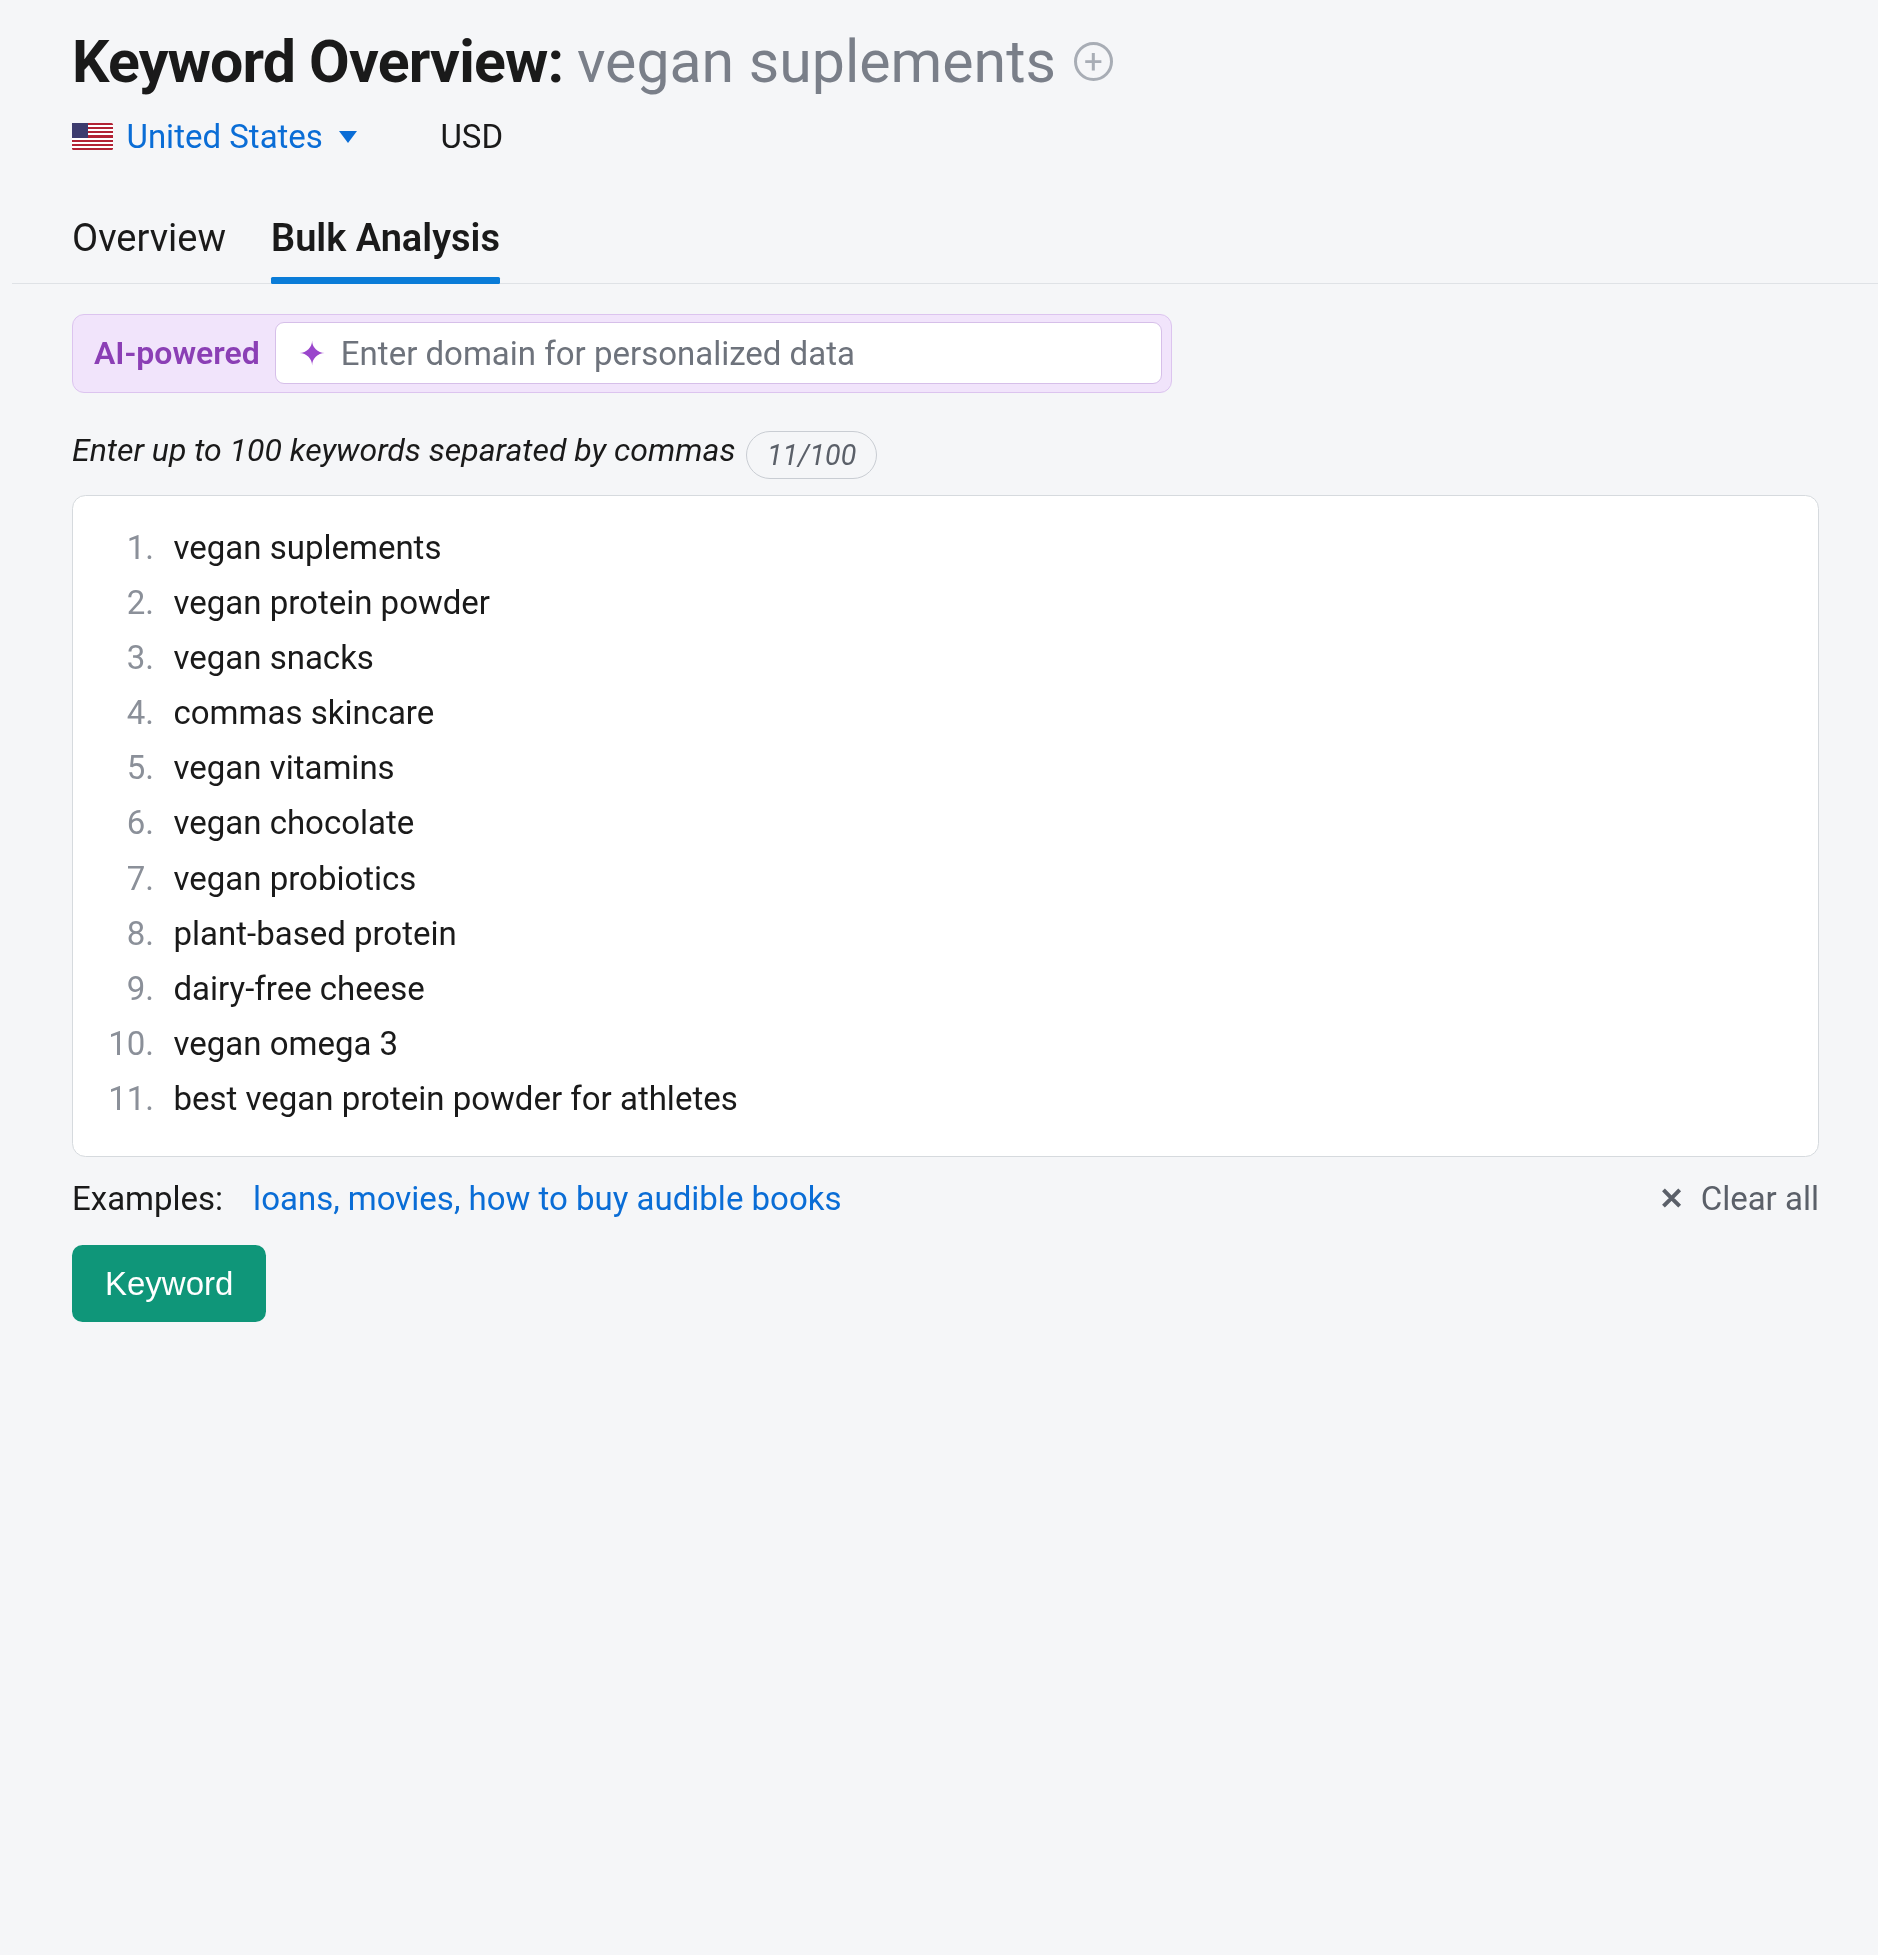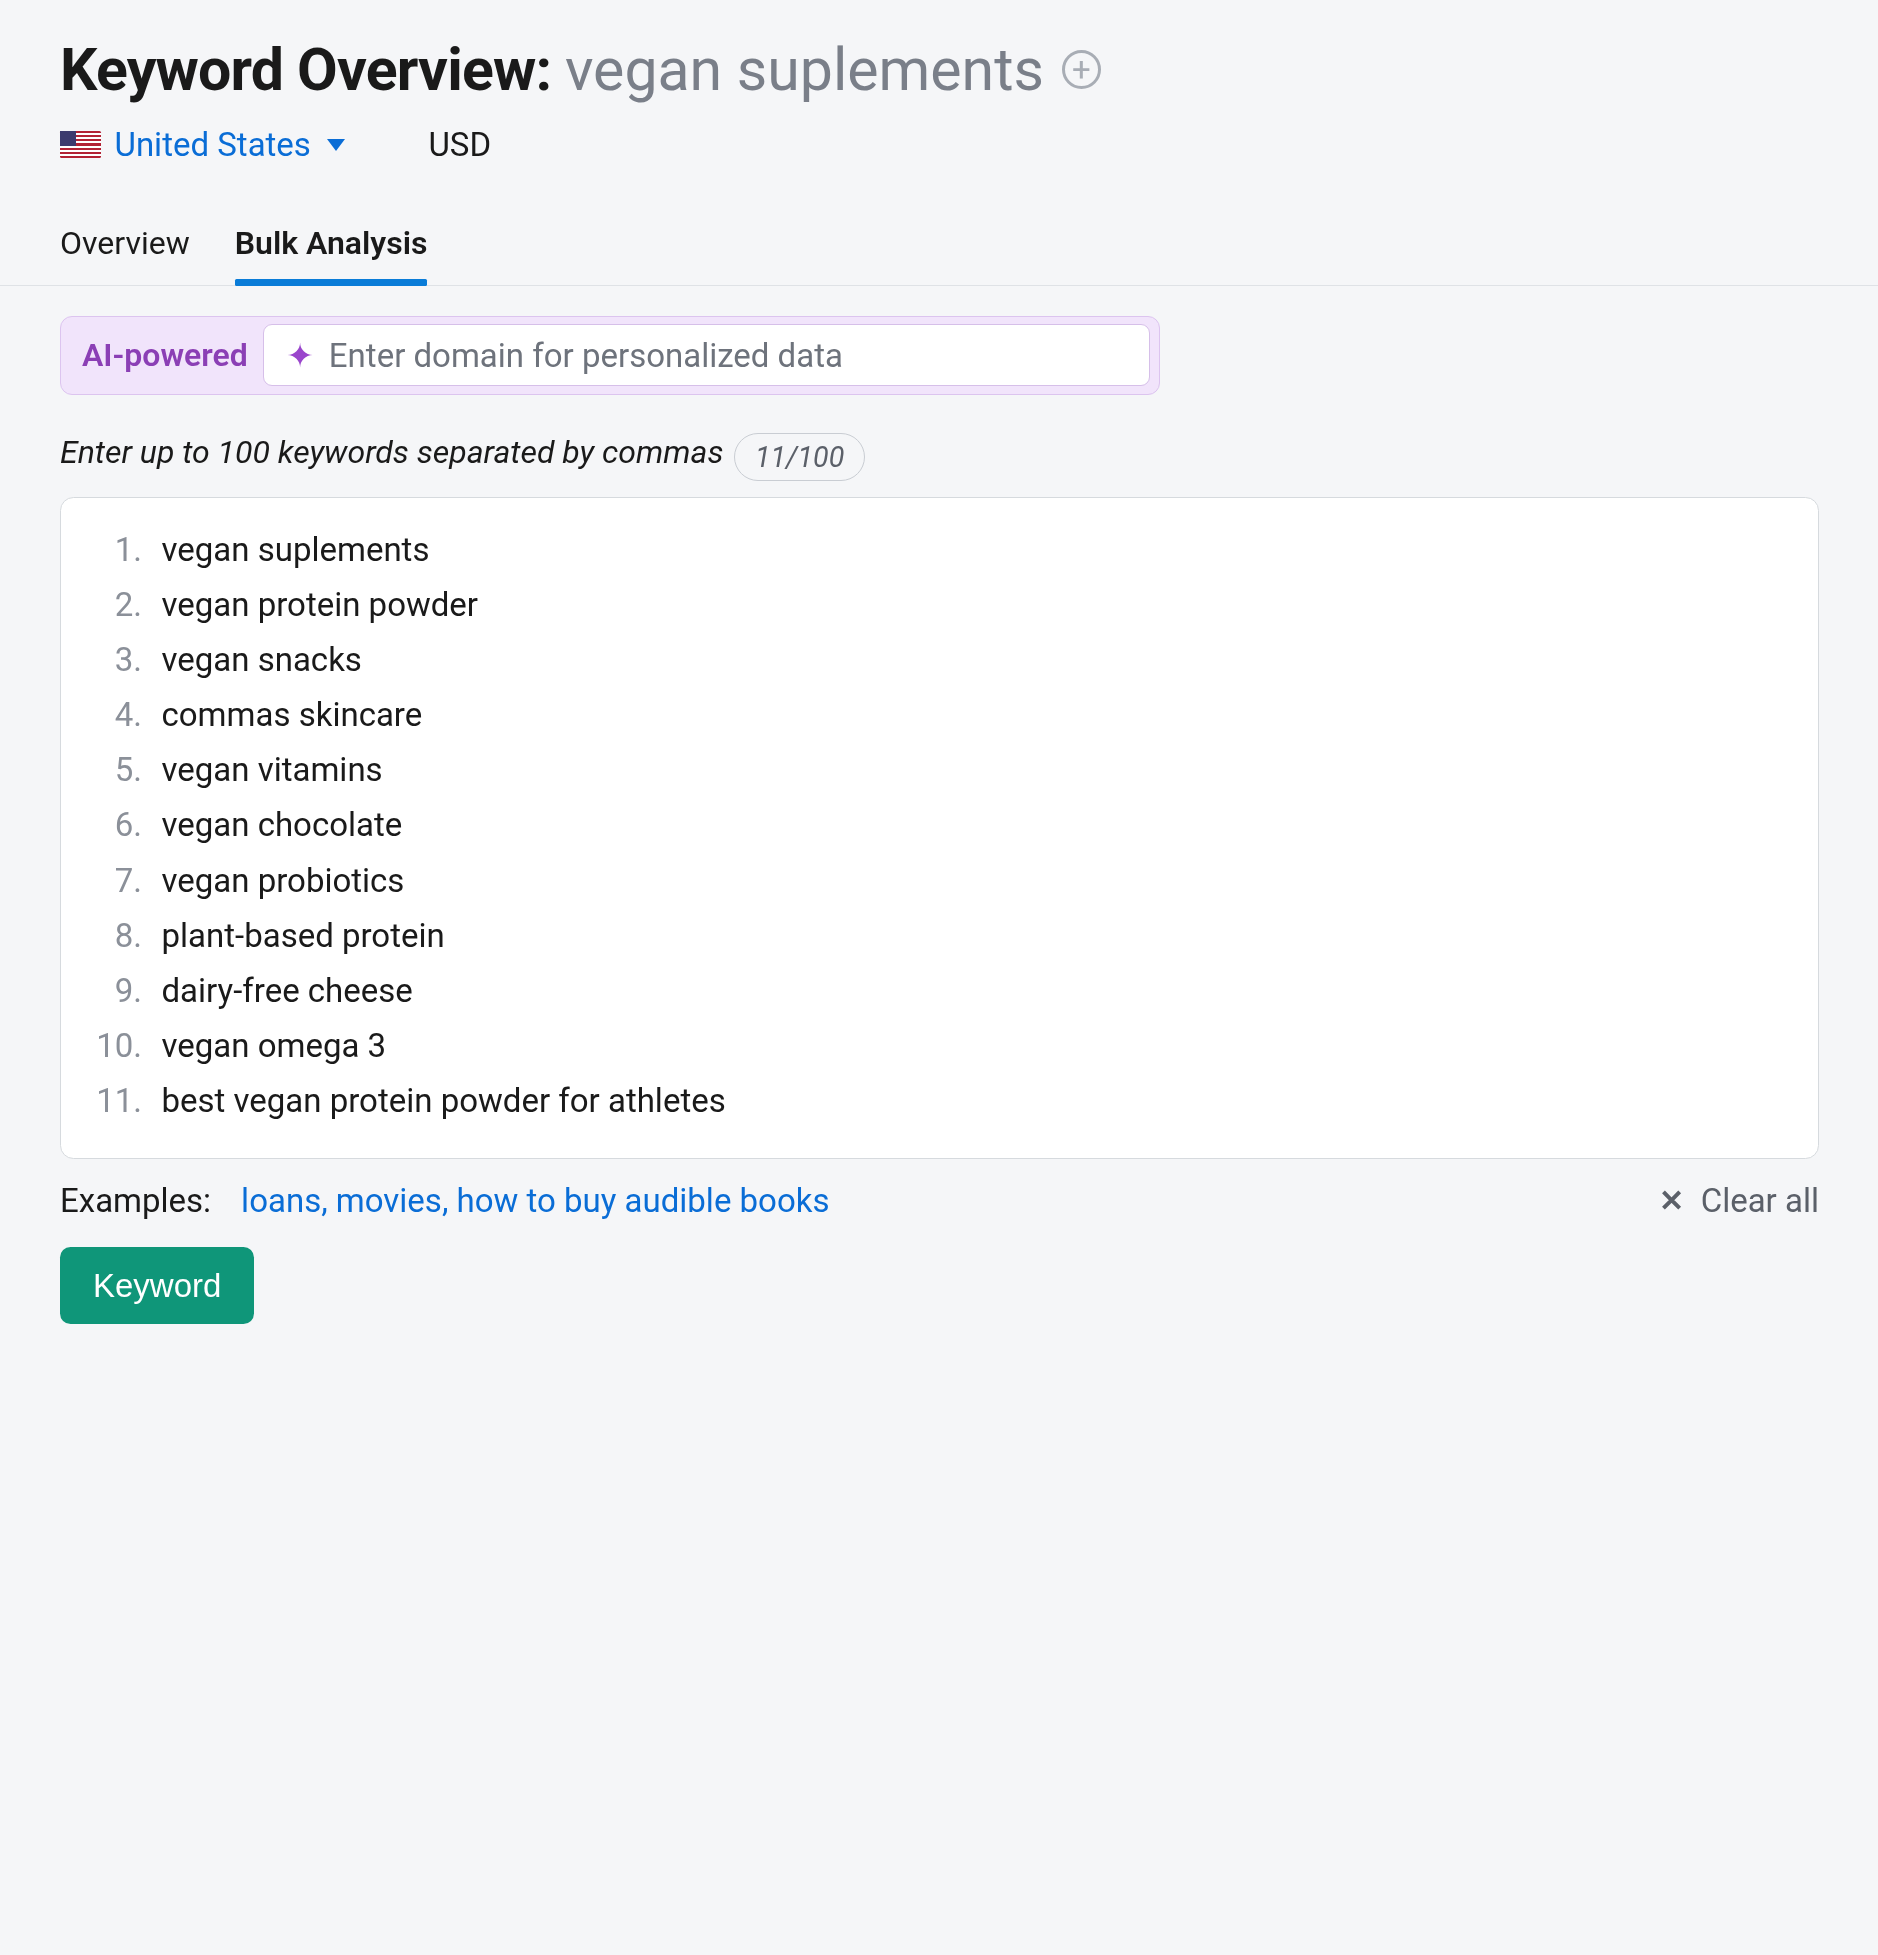--- a/index.html
+++ b/index.html
@@ -2,21 +2,21 @@
 <html><head>
 <meta charset="utf-8">
 <style>
   * { box-sizing: border-box; margin: 0; padding: 0; }
   html, body {
     font-family: -apple-system, BlinkMacSystemFont, "Segoe UI", Roboto, "Helvetica Neue", Arial, sans-serif;
     background: #f5f6f8;
     color: #1a1a1a;
     font-size: 24px;
   }
-  .page { width: 1879px; padding: 27px 0 45px 0; margin-top: 8px; }
+  .page { width: 1879px; padding: 27px 0 45px 12px; }
 
   
   .page-title-wrap {
     padding: 0 60px;
     display: flex;
     align-items: center;
     gap: 13.5px;
     flex-wrap: wrap;
   }
   .page-title {
@@ -86,21 +86,21 @@
 
   
   .tabs {
     margin-top: 60px;
     padding: 0 60px;
     display: flex;
     gap: 45px;
     border-bottom: 1.5px solid #dfe2e6;
   }
   .tab {
-    font-size: 32px;
+    font-size: 38px;
     padding-bottom: 22.5px;
     cursor: pointer;
     color: #1a1a1a;
     position: relative;
   }
   .tab.active { font-weight: 600; }
   .tab.active::after {
     content: "";
     position: absolute;
     left: 0; right: 0; bottom: -1.5px;

